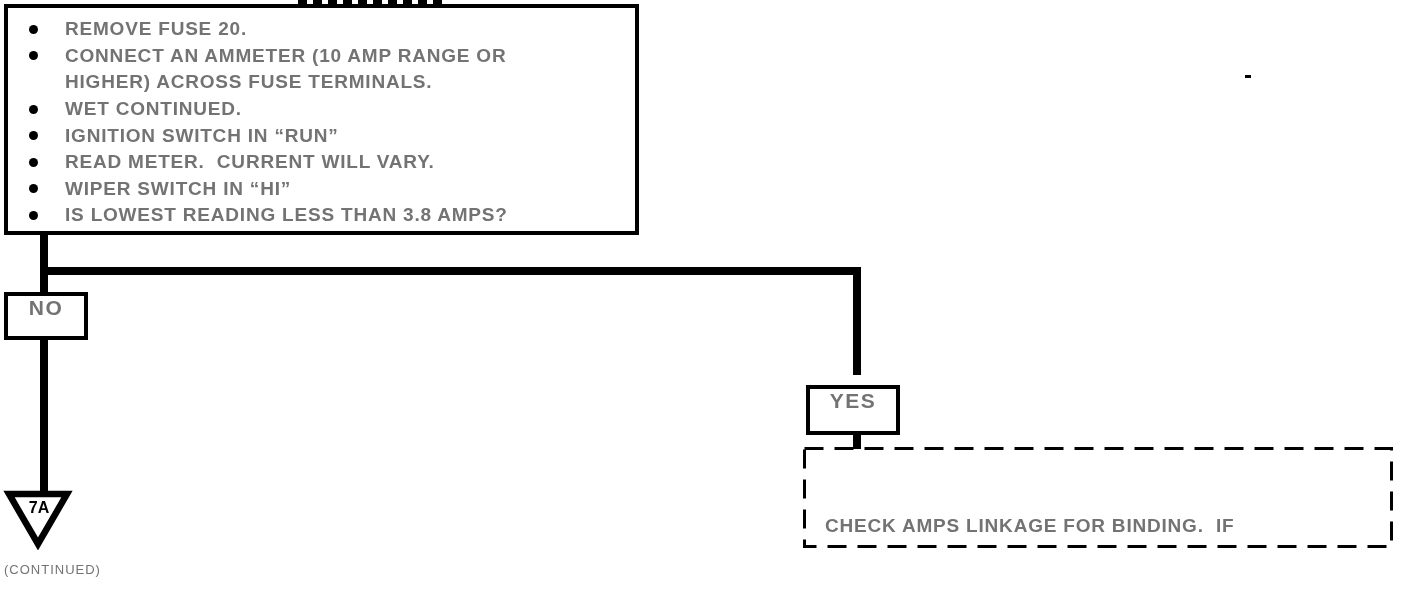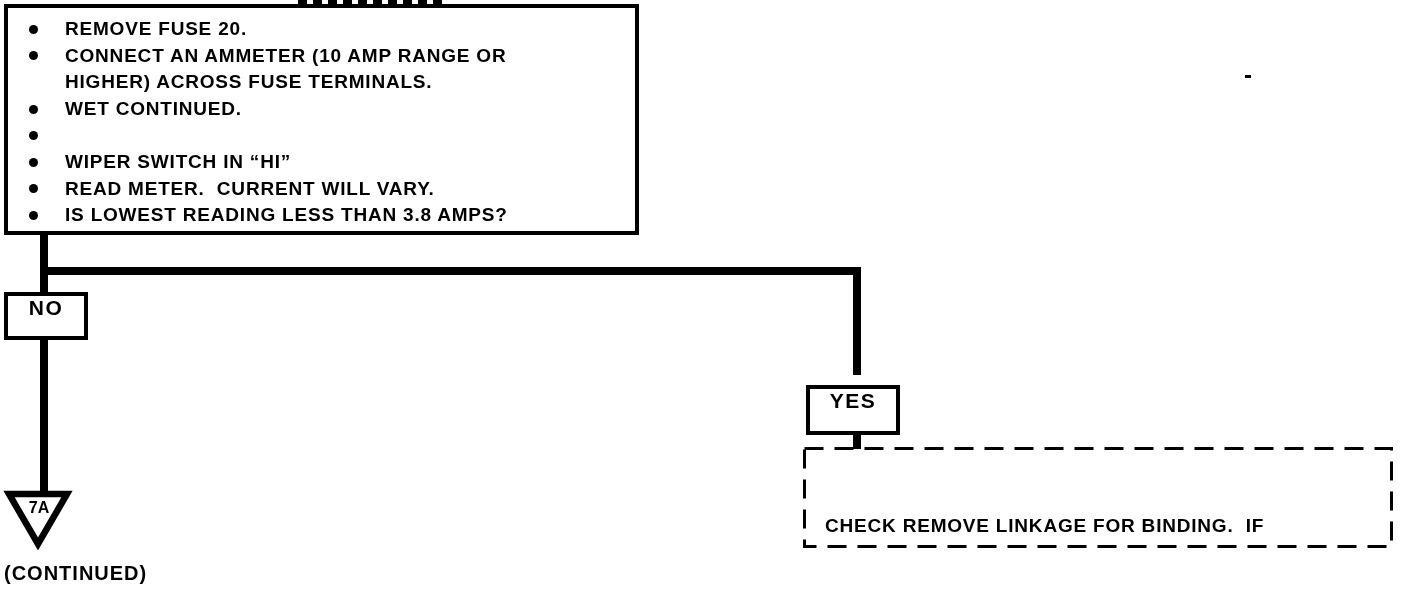--- a/index.html
+++ b/index.html
@@ -6,21 +6,21 @@
     margin: 0;
     padding: 0;
     background: #ffffff;
   }
   .canvas {
     position: relative;
     width: 1408px;
     height: 590px;
     background: #ffffff;
     font-family: "Liberation Sans", "DejaVu Sans", sans-serif;
-    color: #000000;
+    color: #737373;
     overflow: hidden;
   }
 
   
   .artifact-dashes {
     position: absolute;
     left: 298px; top: 0; width: 150px; height: 4px;
     background: repeating-linear-gradient(90deg, #000 0 9px, transparent 9px 15px);
   }
   .artifact-dot {
@@ -106,22 +106,22 @@
   
   .offpage-connector {
     position: absolute;
     left: 3px; top: 488px;
     width: 70px; height: 62px;
   }
 
   .continued-label {
     position: absolute;
     left: 4px; top: 562px;
-    font-size: 20px;
-    font-weight: bold;
+    font-size: 13px;
+    font-weight: normal;
     letter-spacing: 1px;
     white-space: pre;
   }
 </style>
 </head>
 <body>
 
 <div class="canvas">
 
   <div class="artifact-dashes"></div>
@@ -150,32 +150,33 @@
       <div class="step-row">
         <span class="bullet-col">
             <span class="bullet"></span>
           </span>
         <span class="step-text">WET CONTINUED.</span>
       </div>
       <div class="step-row">
         <span class="bullet-col">
             <span class="bullet"></span>
           </span>
+        <span class="step-text">IGNITION SWITCH IN “RUN”</span>
+      </div>
+      <div class="step-row">
+        <span class="bullet-col">
+            <span class="bullet"></span>
+          </span>
+        <span class="step-text">READ METER.  CURRENT WILL VARY.</span>
       </div>
       <div class="step-row">
         <span class="bullet-col">
             <span class="bullet"></span>
           </span>
         <span class="step-text">WIPER SWITCH IN “HI”</span>
-      </div>
-      <div class="step-row">
-        <span class="bullet-col">
-            <span class="bullet"></span>
-          </span>
-        <span class="step-text">READ METER.  CURRENT WILL VARY.</span>
       </div>
       <div class="step-row">
         <span class="bullet-col">
             <span class="bullet"></span>
           </span>
         <span class="step-text">IS LOWEST READING LESS THAN 3.8 AMPS?</span>
       </div>
     </div>
   </div>
 
@@ -191,21 +192,21 @@
 
   <div class="label-box yes-box">
     <span>YES</span>
   </div>
 
   <div class="action-box">
     <svg width="590" height="101">
       <rect x="1.5" y="1.5" width="587" height="98" fill="none" stroke="#000" stroke-width="3" stroke-dasharray="19 11"></rect>
     </svg>
     <div class="action-text">
-      <div>CHECK REMOVE LINKAGE FOR BINDING.  IF</div>
+      <div>CHECK AMPS LINKAGE FOR BINDING.  IF</div>
       
       
     </div>
   </div>
 
   <div class="offpage-connector">
     <svg width="70" height="62" viewBox="0 0 70 62">
       <polygon points="6,6 64,6 35,56" fill="#ffffff" stroke="#000000" stroke-width="6.5" stroke-linejoin="miter"></polygon>
       <text x="36" y="25" text-anchor="middle" font-size="16" font-weight="bold" font-family="Liberation Sans, DejaVu Sans, sans-serif" fill="#000">7A</text>
     </svg>

